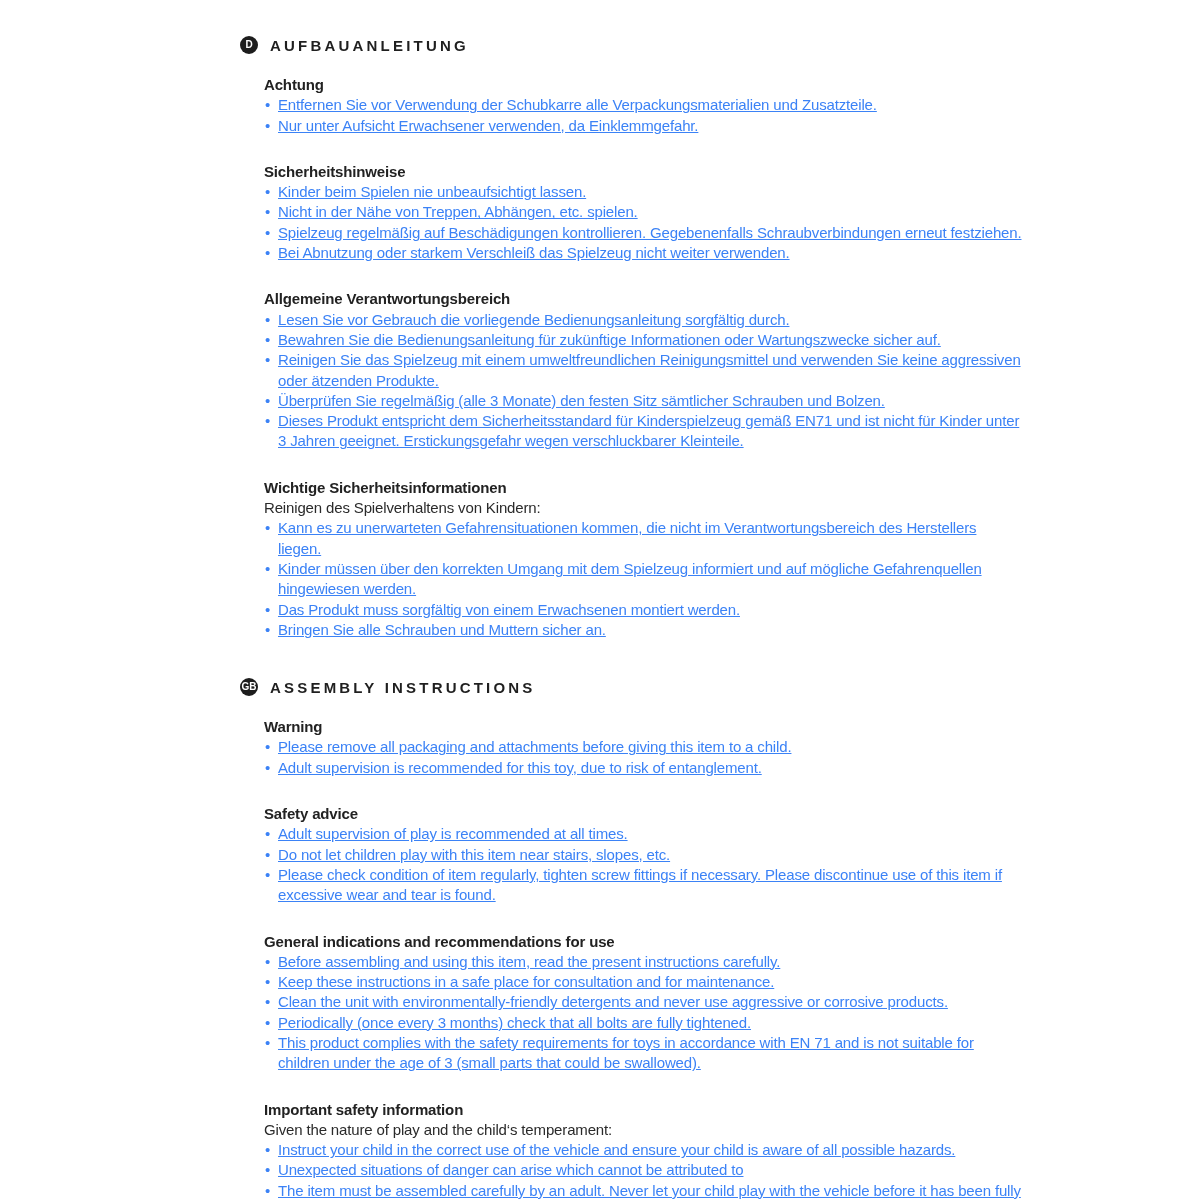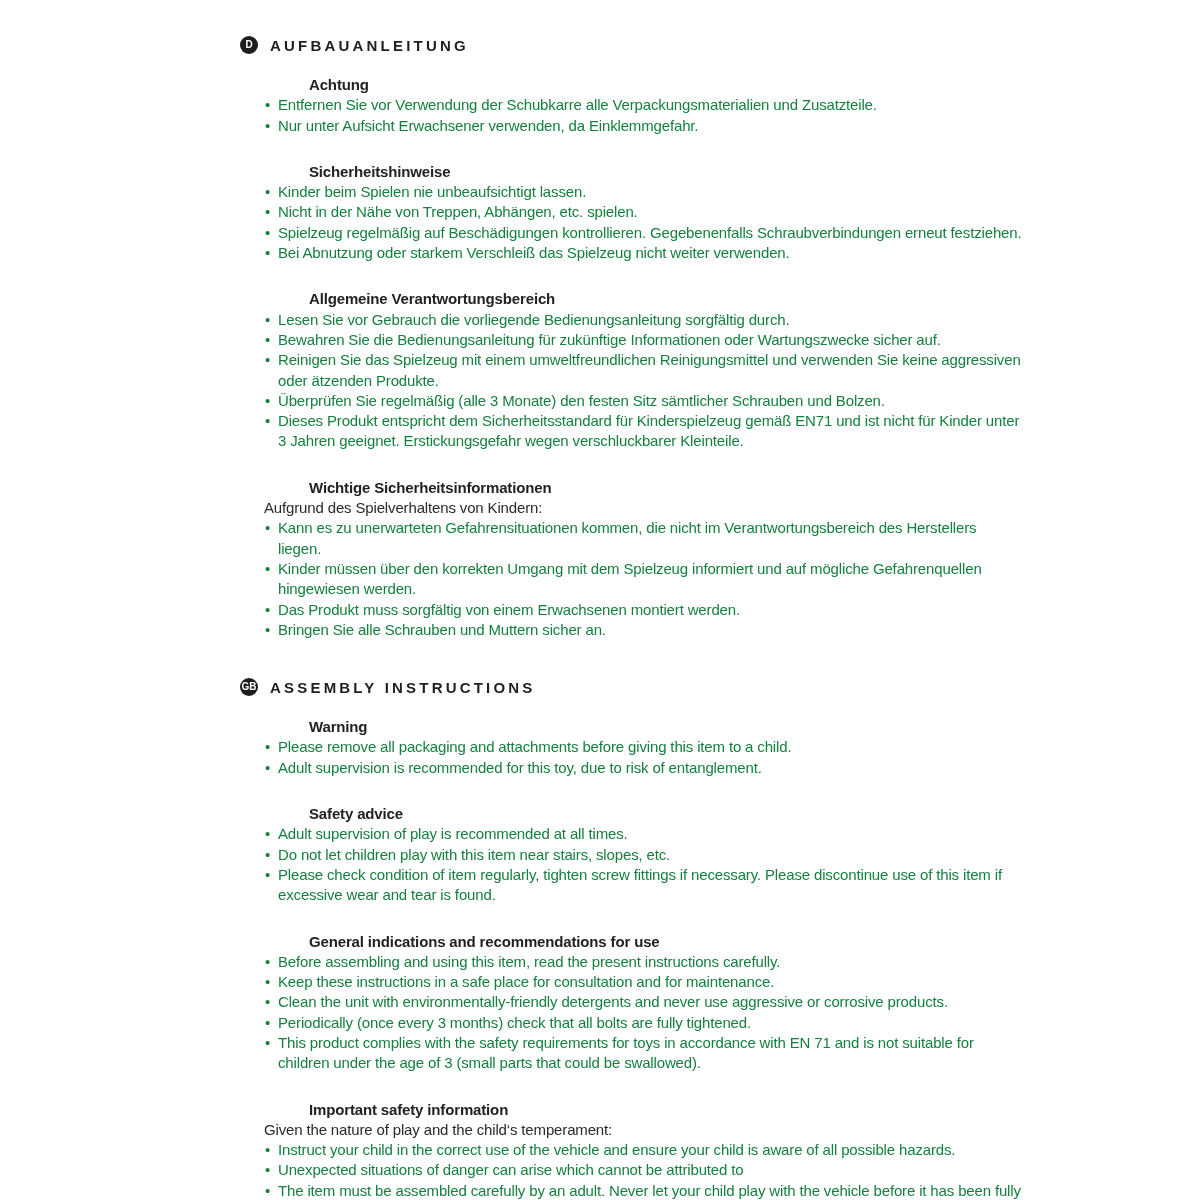--- a/index.html
+++ b/index.html
@@ -58,29 +58,29 @@
     font-size: 15px;
     line-height: 20.3px;
     letter-spacing: -0.15px;
   }
   .group:last-child {
     margin-bottom: 0;
   }
   .group-heading {
     font-weight: 700;
     color: #222222;
-    margin-left: 45px;
   }
   .group-intro {
     color: #2a2a2a;
   }
   .bullet {
     position: relative;
     padding-left: 14px;
-    color: #15803d;
+    color: #3b82f6;
+    text-decoration: underline;
   }
   .bullet::before {
     content: "\2022";
     position: absolute;
     left: 1px;
     top: 0;
   }
 </style>
 </head>
 <body>
@@ -111,21 +111,21 @@
       <div class="group-heading">Allgemeine Verantwortungsbereich</div>
       <div class="bullet">Lesen Sie vor Gebrauch die vorliegende Bedienungsanleitung sorgfältig durch.</div>
       <div class="bullet">Bewahren Sie die Bedienungsanleitung für zukünftige Informationen oder Wartungszwecke sicher auf.</div>
       <div class="bullet">Reinigen Sie das Spielzeug mit einem umweltfreundlichen Reinigungsmittel und verwenden Sie keine aggressiven oder ätzenden Produkte.</div>
       <div class="bullet">Überprüfen Sie regelmäßig (alle 3 Monate) den festen Sitz sämtlicher Schrauben und Bolzen.</div>
       <div class="bullet">Dieses Produkt entspricht dem Sicherheitsstandard für Kinderspielzeug gemäß EN71 und ist nicht für Kinder unter 3 Jahren geeignet. Erstickungsgefahr wegen verschluckbarer Kleinteile.</div>
     </div>
 
     <div class="group">
       <div class="group-heading">Wichtige Sicherheitsinformationen</div>
-      <div class="group-intro">Aufgrund des Spielverhaltens von Kindern:</div>
+      <div class="group-intro">Reinigen des Spielverhaltens von Kindern:</div>
       <div class="bullet">Kann es zu unerwarteten Gefahrensituationen kommen, die nicht im Verantwortungsbereich des Herstellers liegen.</div>
       <div class="bullet">Kinder müssen über den korrekten Umgang mit dem Spielzeug informiert und auf mögliche Gefahrenquellen hingewiesen werden.</div>
       <div class="bullet">Das Produkt muss sorgfältig von einem Erwachsenen montiert werden.</div>
       <div class="bullet">Bringen Sie alle Schrauben und Muttern sicher an.</div>
     </div>
   </div>
 
   <div class="section">
     <div class="section-title-row">
       <span class="badge small-text">GB</span>

